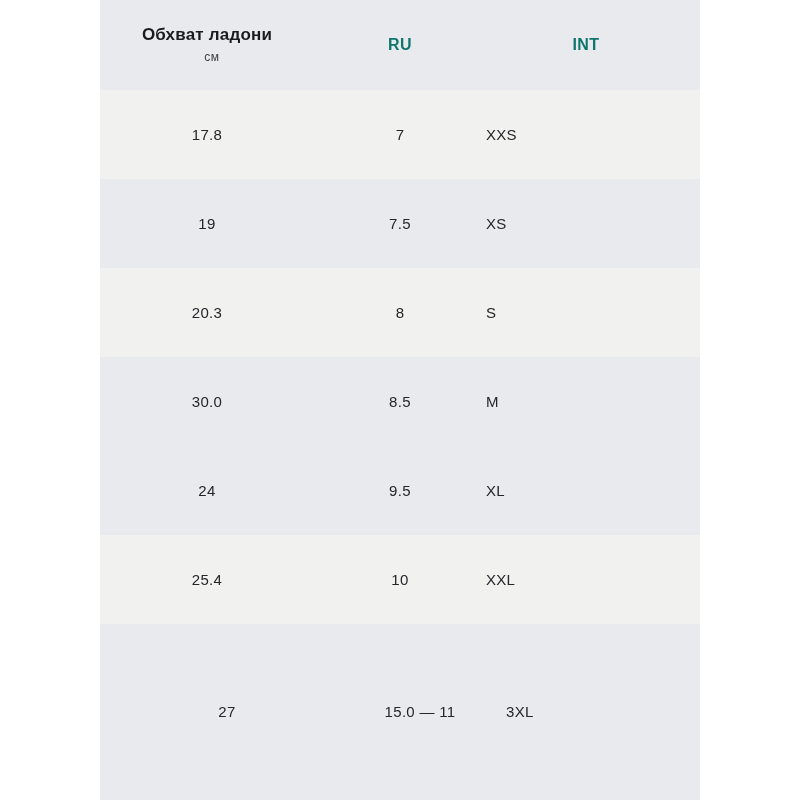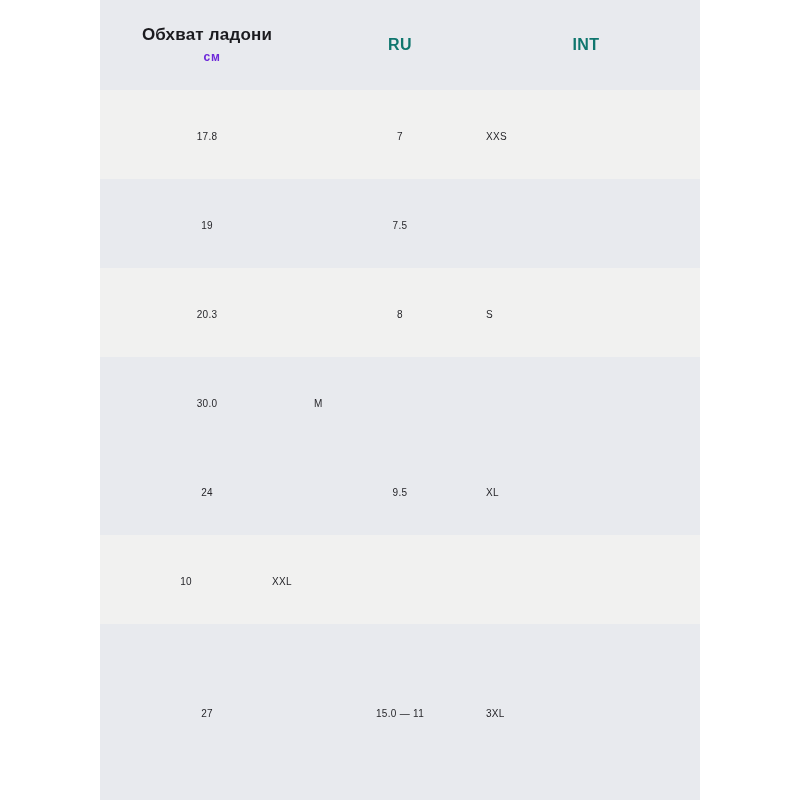--- a/index.html
+++ b/index.html
@@ -41,20 +41,21 @@
   }
 
   .data-row {
     height: 89px;
     flex: 0 0 89px;
   }
 
   .data-row:last-child {
     flex: 1 1 auto;
     height: auto;
+    padding-left: 20px;
   }
 
   
   .col-measure {
     flex: 0 0 214px;
     text-align: center;
     padding-right: 0;
   }
   .col-ru {
     flex: 0 0 172px;
@@ -77,36 +78,36 @@
   .head-title {
     font-size: 17px;
     font-weight: 700;
     color: #1b1b1f;
     letter-spacing: 0.2px;
     white-space: nowrap;
   }
 
   .head-sub {
     font-size: 12px;
-    font-weight: 700;
-    color: #6d28d9;
+    font-weight: 400;
+    color: #404040;
     letter-spacing: 0.6px;
     margin-top: 7px;
     margin-left: 10px;
   }
 
   .head-plain {
     font-size: 16px;
     font-weight: 700;
     color: #0f766e;
     letter-spacing: 0.4px;
   }
 
   .cell-value {
-    font-size: 10px;
+    font-size: 15px;
     font-weight: 400;
     color: #26262a;
     letter-spacing: 0.3px;
     white-space: nowrap;
   }
 </style>
 </head>
 <body>
 
 <div id="size-chart">
@@ -136,57 +137,66 @@
     </div>
   </div>
 
   <div class="row data-row shade-dark">
     <div class="col-measure">
       <span class="cell-value">19</span>
     </div>
     <div class="col-ru">
       <span class="cell-value">7.5</span>
     </div>
+    <div class="col-int">
+      <span class="cell-value">XS</span>
+    </div>
   </div>
 
   <div class="row data-row shade-light">
     <div class="col-measure">
       <span class="cell-value">20.3</span>
     </div>
     <div class="col-ru">
       <span class="cell-value">8</span>
     </div>
     <div class="col-int">
       <span class="cell-value">S</span>
     </div>
   </div>
 
   <div class="row data-row shade-dark">
     <div class="col-measure">
       <span class="cell-value">30.0</span>
     </div>
+    <div class="col-ru">
+      <span class="cell-value">8.5</span>
+    </div>
     <div class="col-int">
       <span class="cell-value">M</span>
     </div>
   </div>
 
 
   <div class="row data-row shade-dark">
     <div class="col-measure">
       <span class="cell-value">24</span>
     </div>
     <div class="col-ru">
       <span class="cell-value">9.5</span>
     </div>
     <div class="col-int">
       <span class="cell-value">XL</span>
     </div>
   </div>
 
   <div class="row data-row shade-light">
+    <div class="col-measure">
+      <span class="cell-value">25.4</span>
+    </div>
     <div class="col-ru">
       <span class="cell-value">10</span>
     </div>
     <div class="col-int">
       <span class="cell-value">XXL</span>
     </div>
   </div>
 
   <div class="row data-row shade-dark">
     <div class="col-measure">

